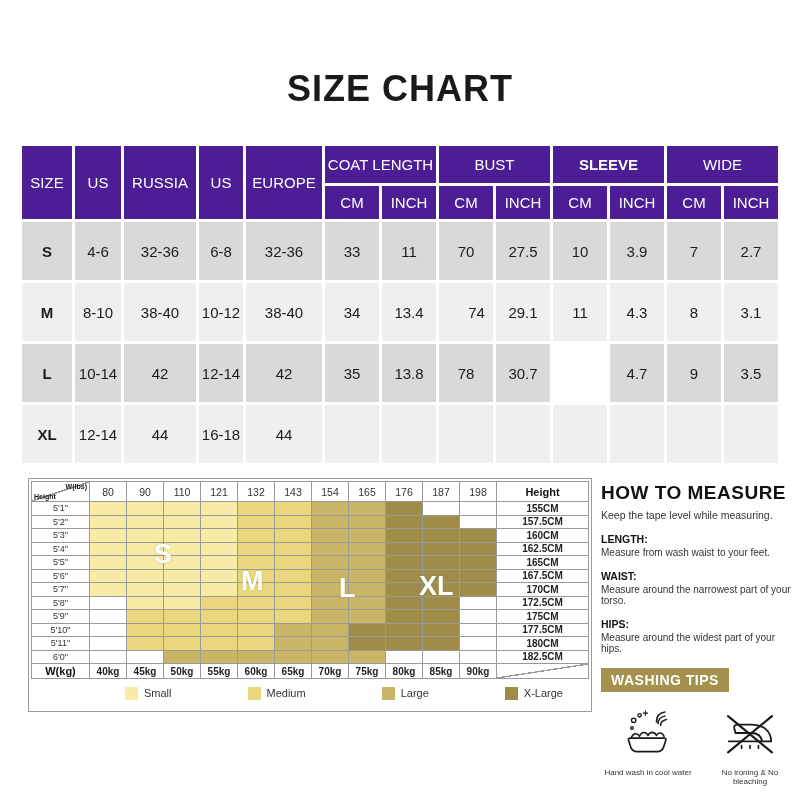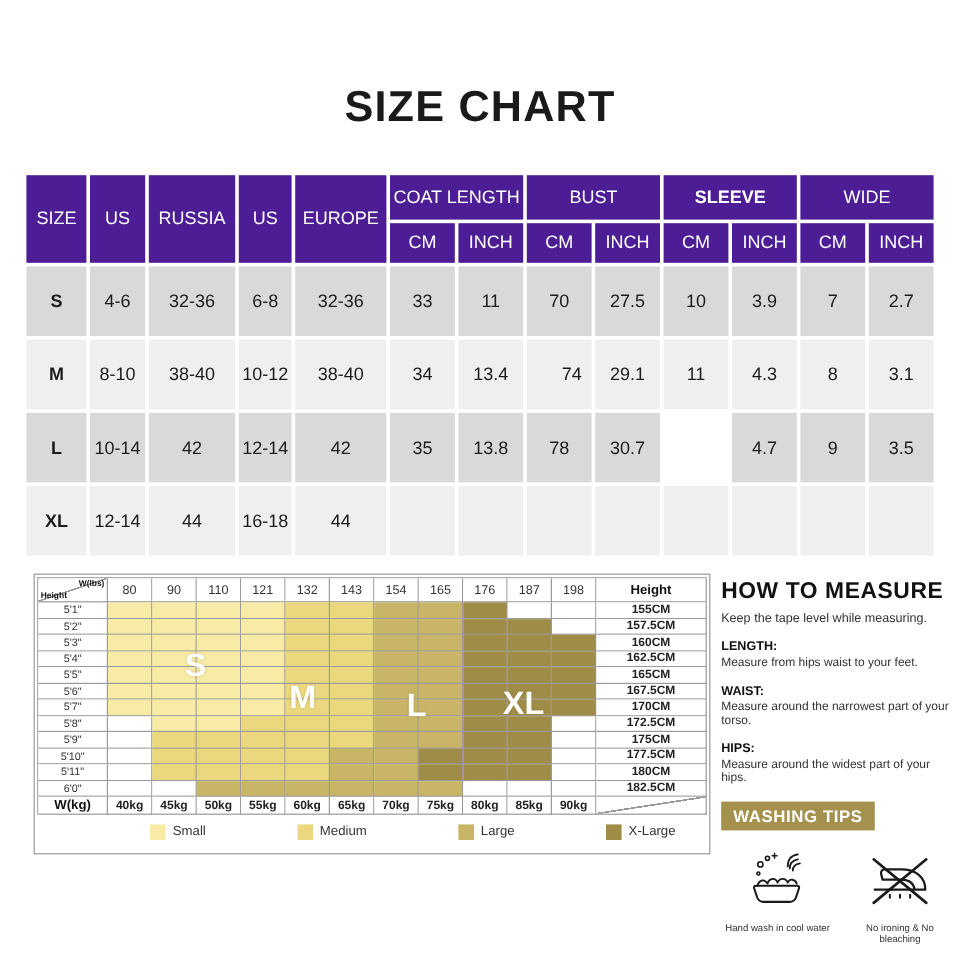--- a/index.html
+++ b/index.html
@@ -359,21 +359,21 @@
         </div>
       </div>
   </div>
 
   <div class="measure">
     <div class="m-title">HOW TO MEASURE</div>
     <div class="m-sub">Keep the tape level while measuring.</div>
     <div id="measure-items">
         <div class="m-item">
           <div class="m-lbl">LENGTH:</div>
-          <div class="m-tx">Measure from hips waist to your feet.</div>
+          <div class="m-tx">Measure from wash waist to your feet.</div>
         </div>
         <div class="m-item">
           <div class="m-lbl">WAIST:</div>
           <div class="m-tx">Measure around the narrowest part of your torso.</div>
         </div>
         <div class="m-item">
           <div class="m-lbl">HIPS:</div>
           <div class="m-tx">Measure around the widest part of your hips.</div>
         </div>
       </div>

